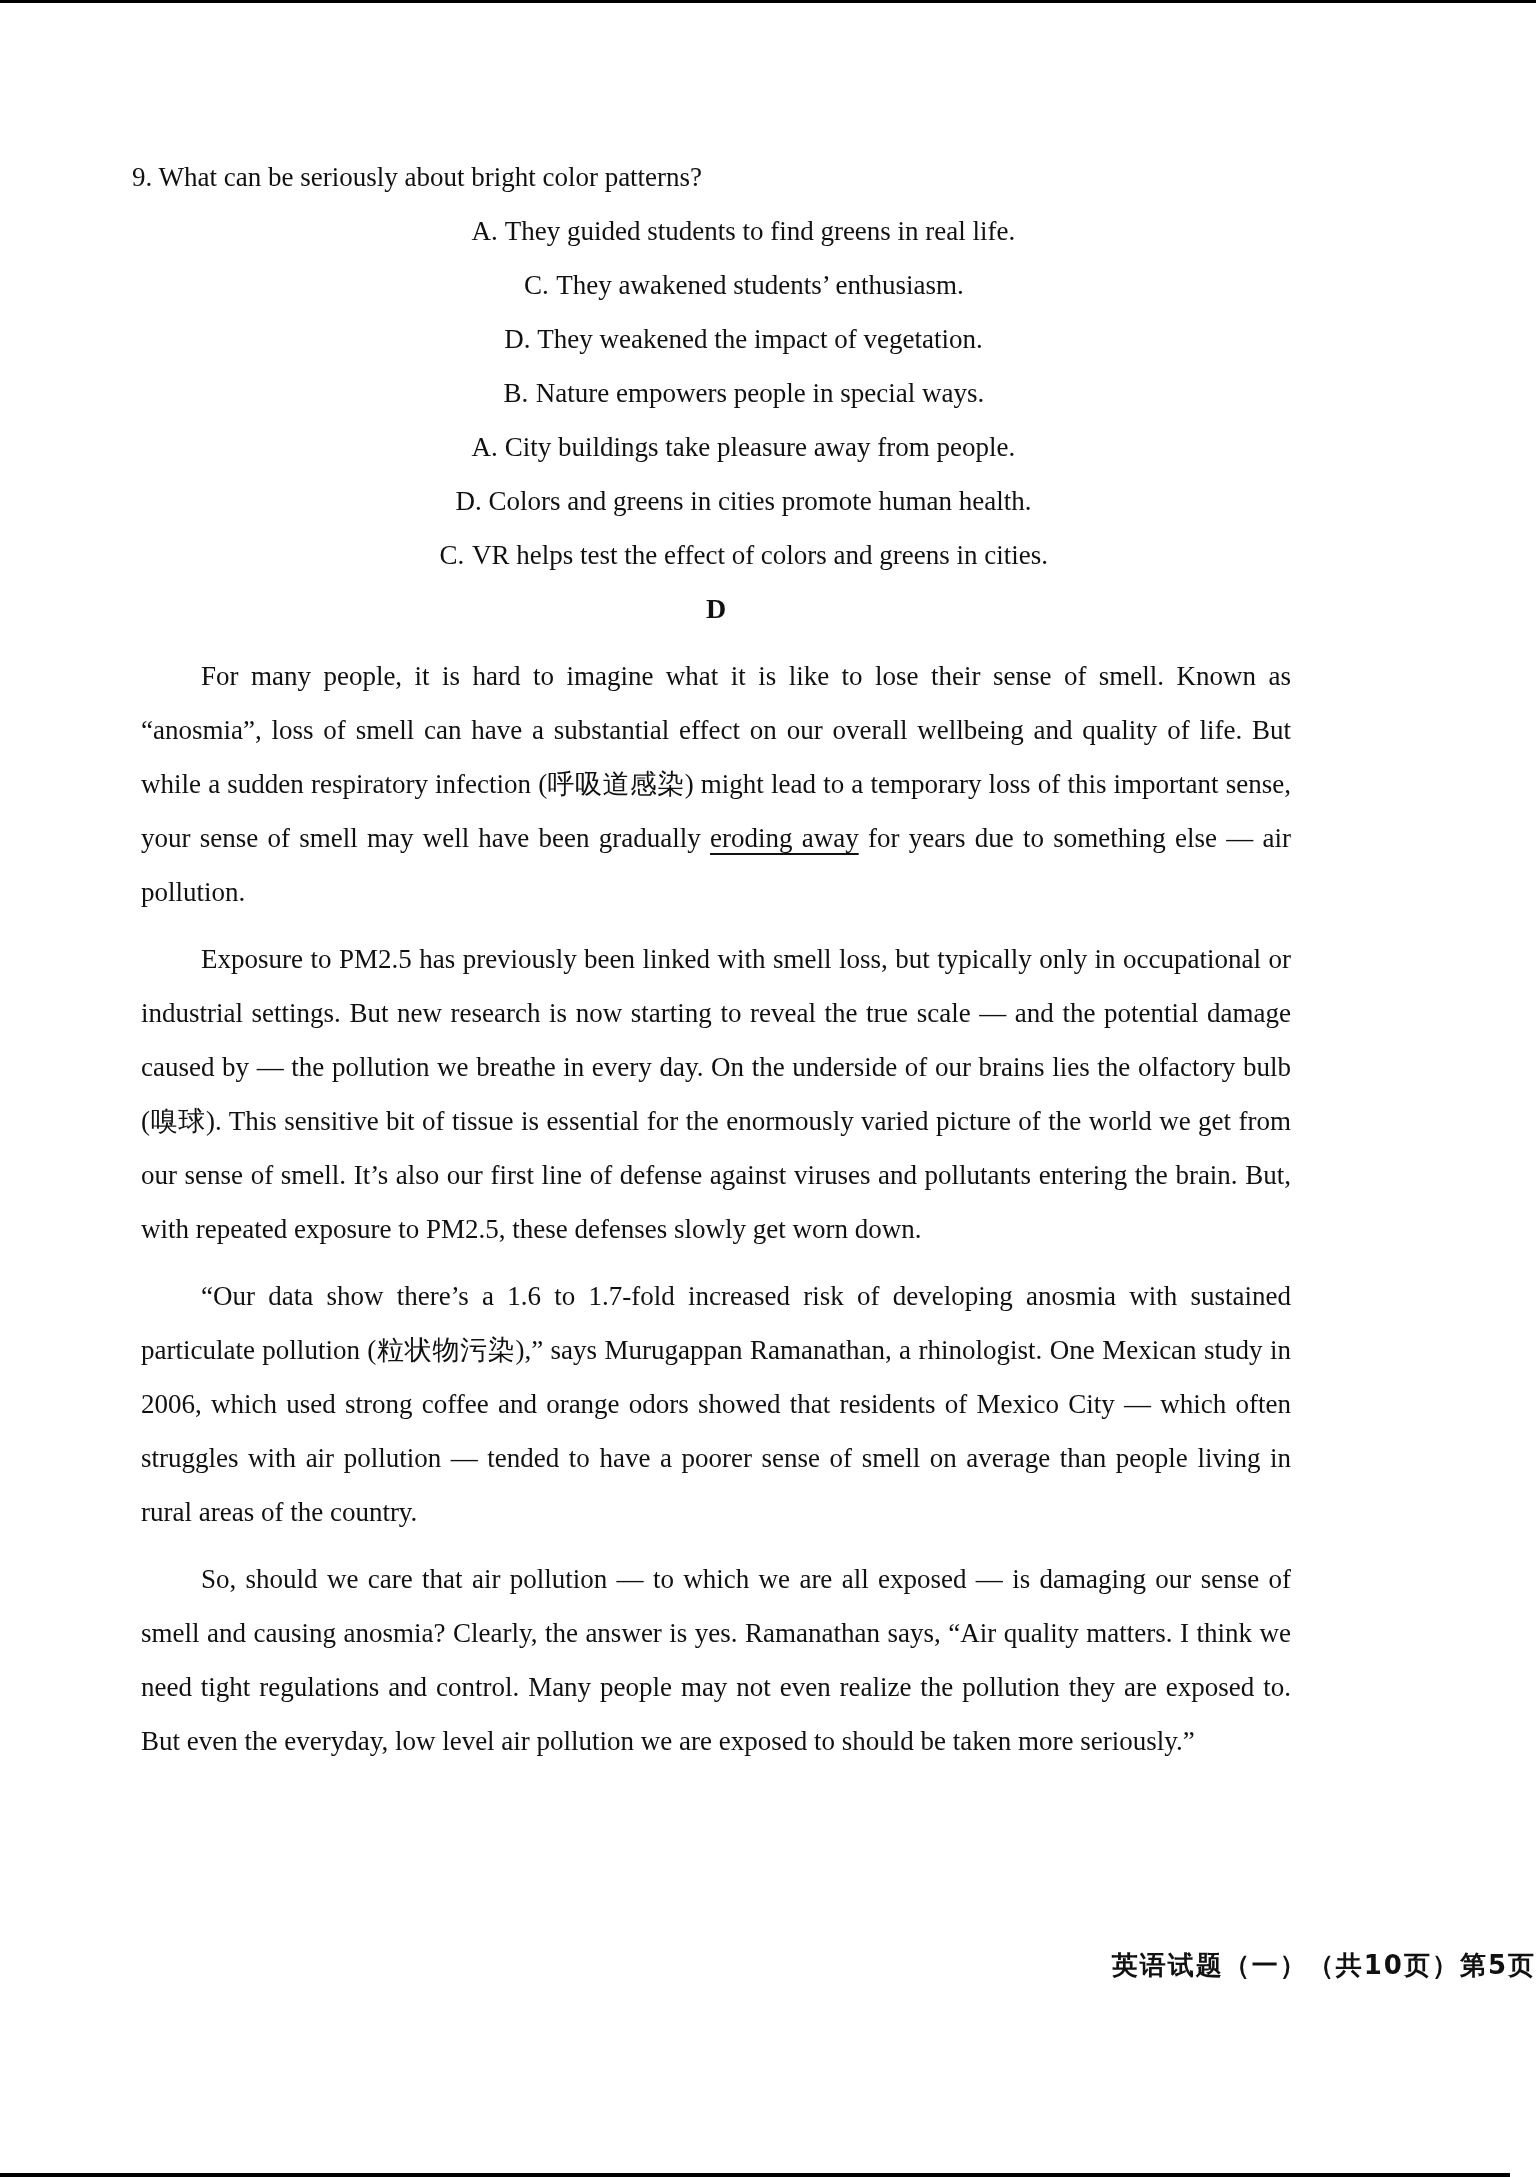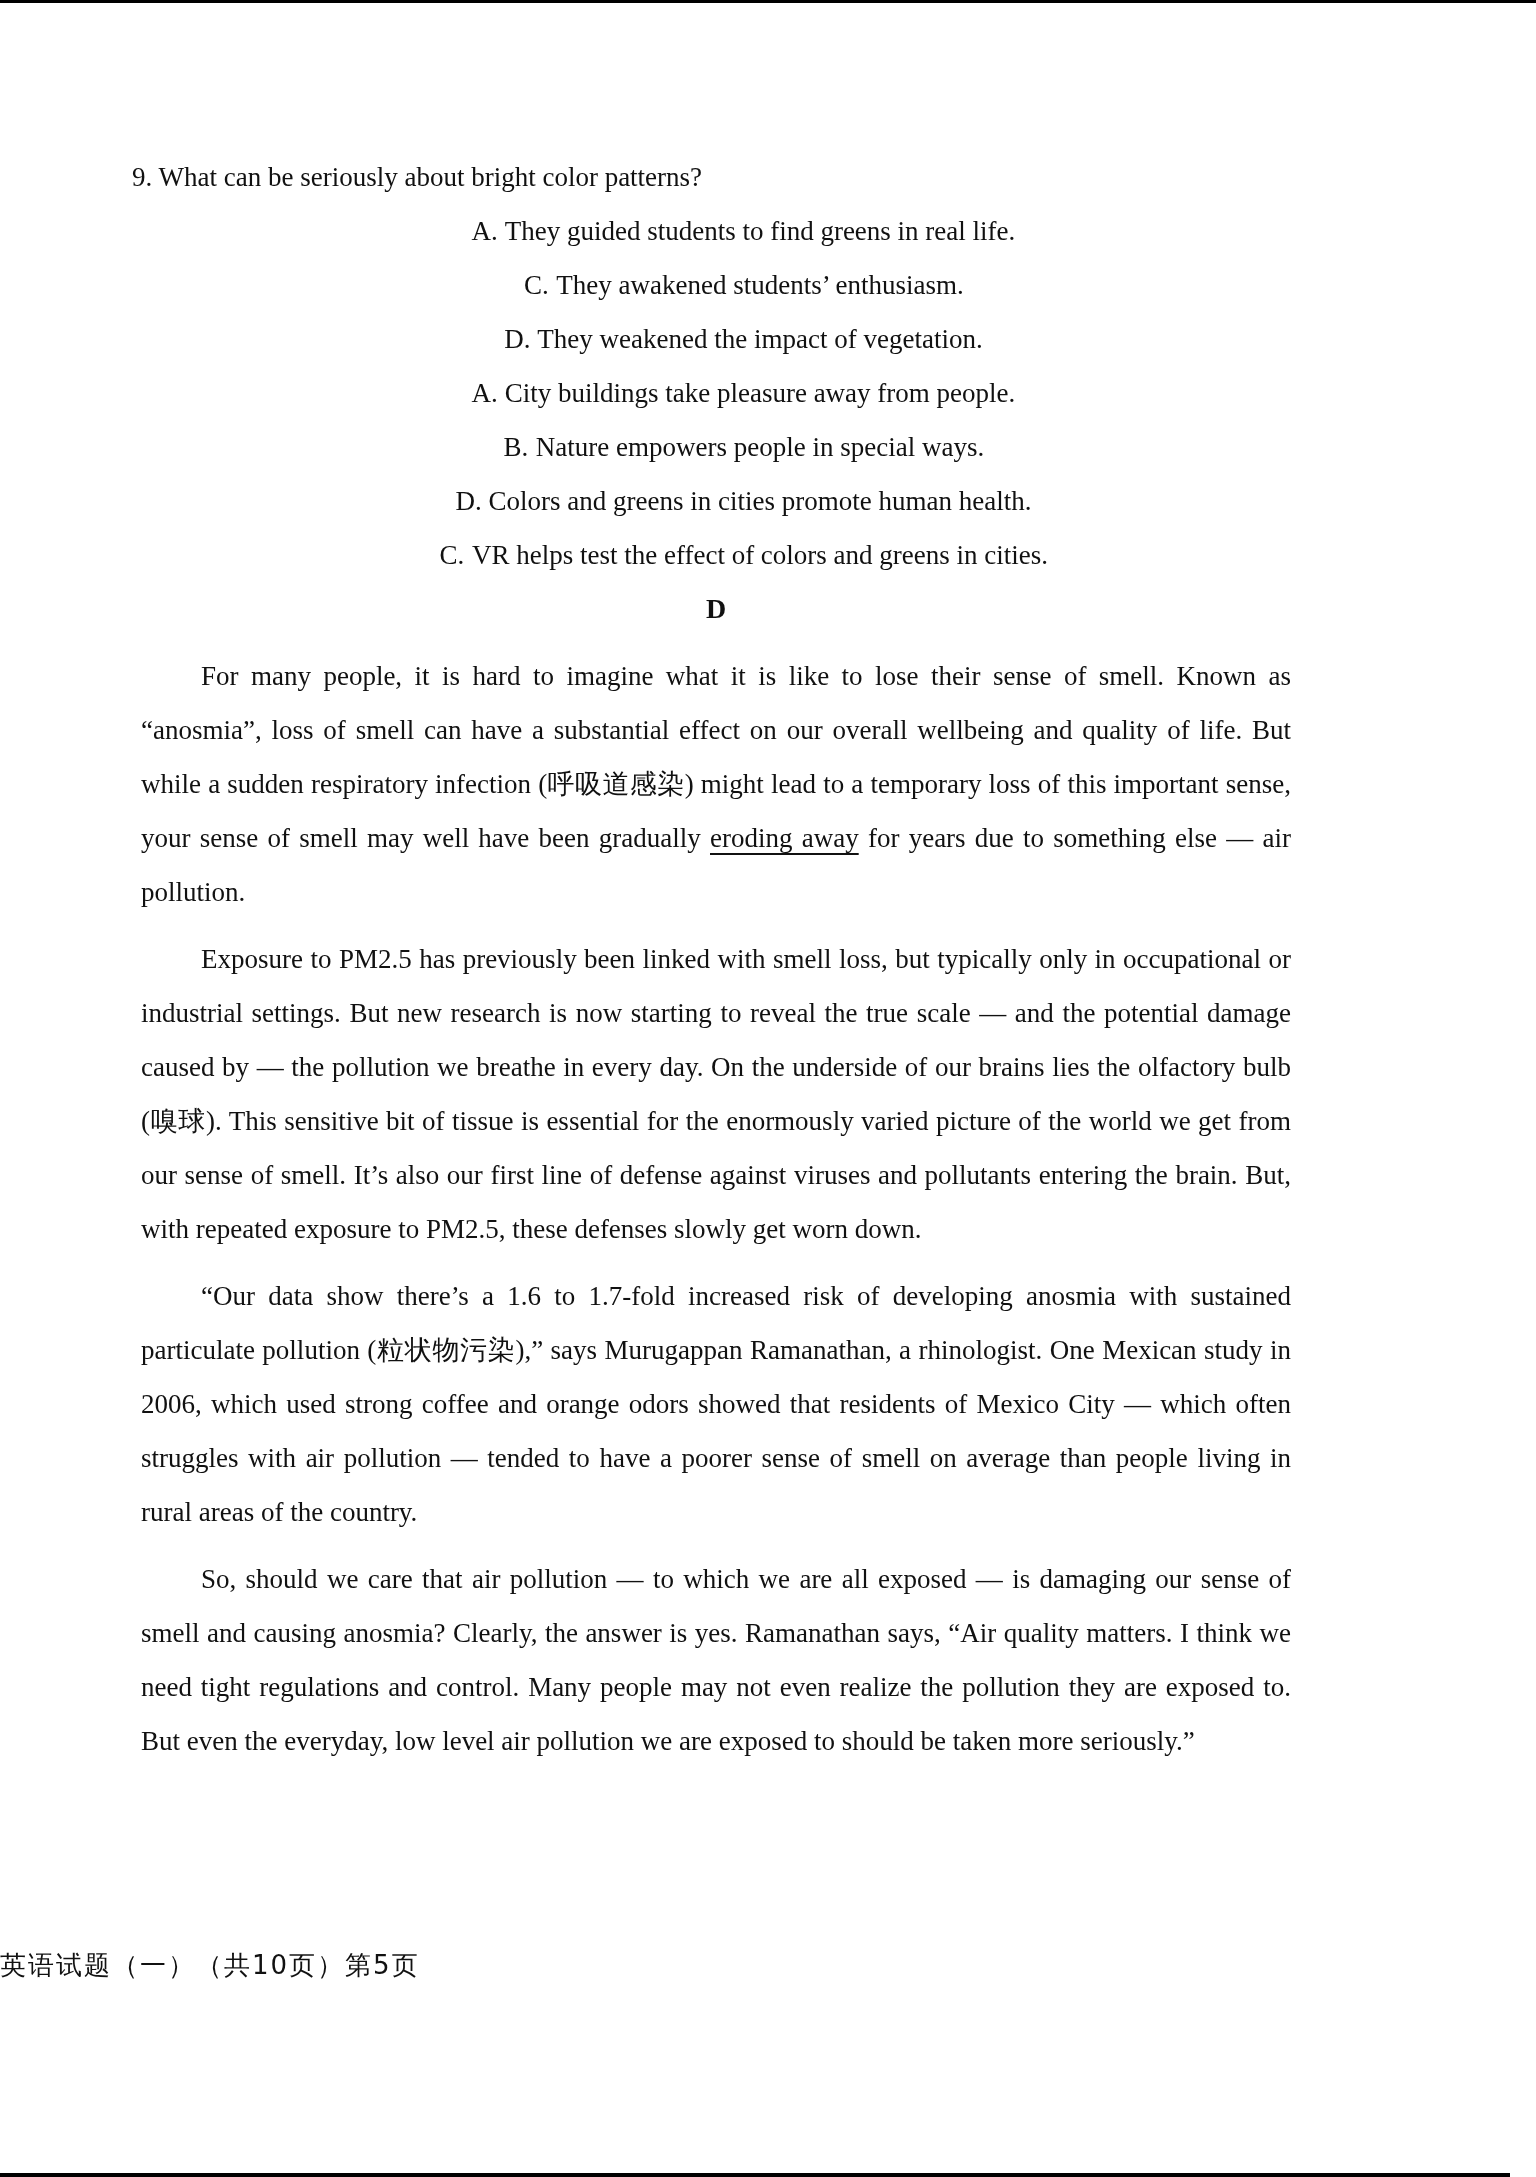--- a/index.html
+++ b/index.html
@@ -25,22 +25,22 @@
   .section-letter {
     text-align: center; font-weight: bold; font-size: 28px; margin: 0;
   }
   .para {
     margin: 13px; text-align: justify; text-align-last: left;
     text-indent: 60px;
   }
   .underline { text-decoration: underline; text-underline-offset: 6px; text-decoration-thickness: 2px; }
   .footer {
     position: absolute; left: 0; width: 1536px; top: 1948px;
-    text-align: left; font-family: "DejaVu Sans", sans-serif;
-    font-weight: normal; font-size: 26px; letter-spacing: 2px;
+    text-align: right; font-family: "DejaVu Sans", sans-serif;
+    font-weight: bold; font-size: 26px; letter-spacing: 2px;
   }
 </style>
 </head>
 <body>
 
 <div class="rule-top"></div>
 
 <div class="page">
 
   <div>
@@ -57,24 +57,24 @@
       </li>
       <li class="q-option">
         <span class="opt-letter">D.</span><span>They weakened the impact of vegetation.</span>
       </li>
     </ul>
   </div>
 
   <div>
     <ul class="q-options">
       <li class="q-option">
-        <span class="opt-letter">A.</span><span>City buildings take pleasure away from people.</span>
+        <span class="opt-letter">B.</span><span>Nature empowers people in special ways.</span>
       </li>
       <li class="q-option">
-        <span class="opt-letter">B.</span><span>Nature empowers people in special ways.</span>
+        <span class="opt-letter">A.</span><span>City buildings take pleasure away from people.</span>
       </li>
       <li class="q-option">
         <span class="opt-letter">D.</span><span>Colors and greens in cities promote human health.</span>
       </li>
       <li class="q-option">
         <span class="opt-letter">C.</span><span>VR helps test the effect of colors and greens in cities.</span>
       </li>
     </ul>
   </div>
 

